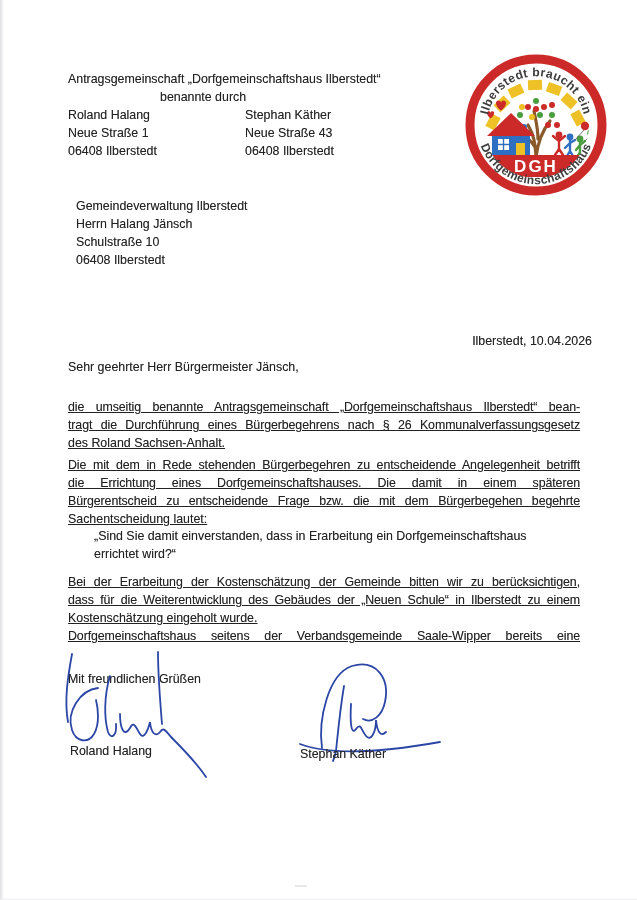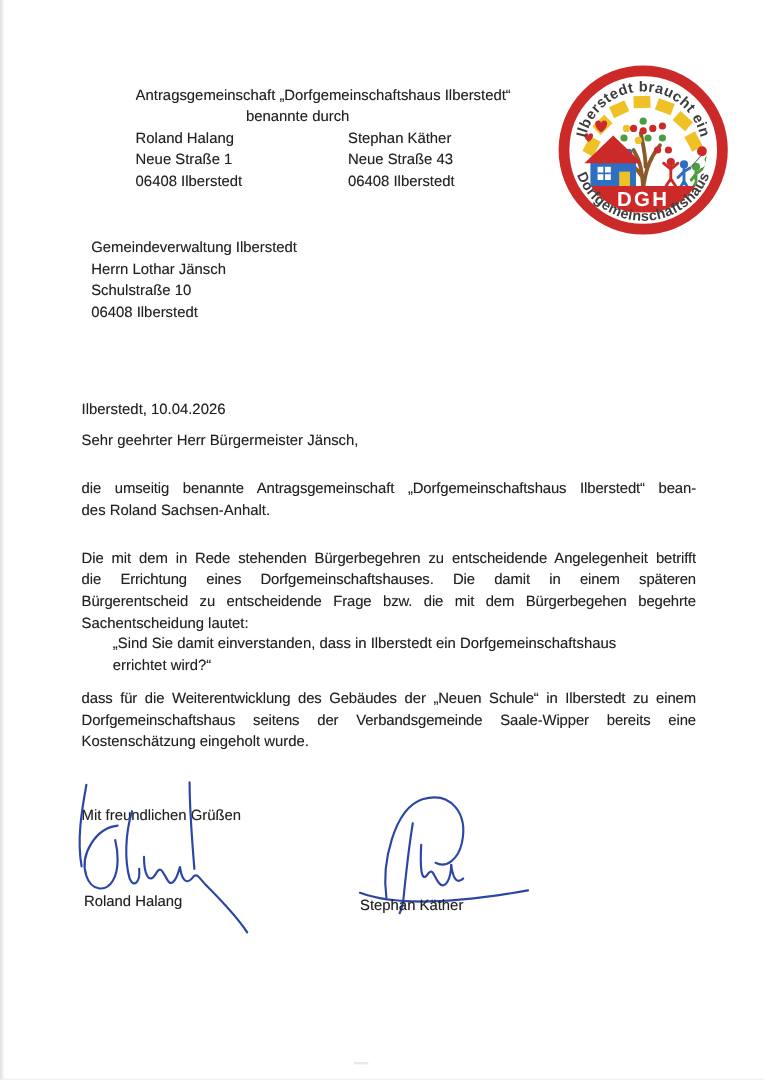--- a/index.html
+++ b/index.html
@@ -21,31 +21,31 @@
     position:absolute;left:0;bottom:0;width:100%;height:2px;
     background:linear-gradient(to top,#ededef,rgba(255,255,255,0));
   }
   .fold-mark{
     position:absolute;left:295px;top:885px;width:12px;height:2px;
     background:#e9e9eb;
   }
   .abs{position:absolute;}
   .tline{height:18px;line-height:18px;overflow:hidden;}
   .just{text-align:justify;text-align-last:justify;letter-spacing:-0.1px;}
-  .para{width:512px;}
+  .para{width:512px;text-decoration:underline;}
   .soft{text-shadow:0 0 0.6px rgba(60,60,60,0.45);}
   
-  .sender{left:68px;top:70px;width:400px;margin-left:45px;}
+  .sender{left:68px;top:70px;width:400px;}
   .sender .indent{padding-left:92px;}
   .sender-cols{display:flex;}
   .sender-col{width:177px;}
   .sender-col:last-child{width:auto;}
   
   .recipient{left:76px;top:197px;}
-  .dateline{left:68px;top:334px;width:524px;text-align:left;}
+  .dateline{left:68px;top:334px;width:524px;text-align:right;}
   .salutation{left:68px;top:360px;}
   .para1{left:68px;top:398px;}
   .para2{left:68px;top:456px;}
   .quote{left:94px;top:527px;width:480px;}
   .para3{left:68px;top:573px;}
   .closing{left:68px;top:644px;margin-top:28px;}
   .sig1{left:54px;top:650px;}
   .sig2{left:288px;top:656px;}
   .sig-name-1{left:70px;top:744px;}
   .sig-name-2{left:300px;top:747px;}
@@ -167,47 +167,49 @@
         <textPath href="#arc-top" startOffset="50%">Ilberstedt braucht ein</textPath>
       </text>
       <text font-size="12" font-weight="bold" letter-spacing="0.3" text-anchor="middle" font-family="Liberation Sans, DejaVu Sans, sans-serif" fill="#3d3d3d">
         <textPath href="#arc-bottom" startOffset="50%">Dorfgemeinschaftshaus</textPath>
       </text>
     </svg>
   </div>
 
   <div class="abs recipient soft">
       <div class="tline">Gemeindeverwaltung Ilberstedt</div>
-      <div class="tline">Herrn Lothar Jänsch</div>
+      <div class="tline">Herrn Halang Jänsch</div>
       <div class="tline">Schulstraße 10</div>
       <div class="tline">06408 Ilberstedt</div>
     </div>
 
   <div class="abs dateline soft">Ilberstedt, 10.04.2026</div>
 
   <div class="abs salutation soft">Sehr geehrter Herr Bürgermeister Jänsch,</div>
 
   <div class="abs para para1 soft">
       <div class="tline just">die umseitig benannte Antragsgemeinschaft „Dorfgemeinschaftshaus Ilberstedt“ bean-</div>
+      <div class="tline just">tragt die Durchführung eines Bürgerbegehrens nach § 26 Kommunalverfassungsgesetz</div>
       <div class="tline">des Roland Sachsen-Anhalt.</div>
     </div>
   <div class="abs para para2 soft">
       <div class="tline just">Die mit dem in Rede stehenden Bürgerbegehren zu entscheidende Angelegenheit betrifft</div>
       <div class="tline just">die Errichtung eines Dorfgemeinschaftshauses. Die damit in einem späteren</div>
       <div class="tline just">Bürgerentscheid zu entscheidende Frage bzw. die mit dem Bürgerbegehen begehrte</div>
       <div class="tline">Sachentscheidung lautet:</div>
     </div>
   <div class="abs quote soft">
-      <div class="tline">„Sind Sie damit einverstanden, dass in Ilberstedt ein Dorfgemeinschaftshaus</div>
+      <div class="tline">„Sind Sie damit einverstanden, dass in Erarbeitung ein Dorfgemeinschaftshaus</div>
       <div class="tline">errichtet wird?“</div>
     </div>
   <div class="abs para para3 soft">
+      <div class="tline just">Bei der Erarbeitung der Kostenschätzung der Gemeinde bitten wir zu berücksichtigen,</div>
       <div class="tline just">dass für die Weiterentwicklung des Gebäudes der „Neuen Schule“ in Ilberstedt zu einem</div>
+      <div class="tline">Kostenschätzung eingeholt wurde.</div>
       <div class="tline just">Dorfgemeinschaftshaus seitens der Verbandsgemeinde Saale-Wipper bereits eine</div>
-      <div class="tline">Kostenschätzung eingeholt wurde.</div>
     </div>
 
   <div class="abs closing soft">Mit freundlichen Grüßen</div>
 
   <div class="abs sig1">
     <svg width="170" height="130" viewBox="0 0 170 130">
       <g fill="none" stroke-width="1.8" stroke-linecap="round" stroke="#2c46a6">
         <path d="M18,4 C14,26 10,50 14,72"></path>
         <path d="M44,38 C26,40 12,62 18,80 C22,92 34,94 40,84 C46,74 44,58 42,50"></path>
         <path d="M56,26 C50,46 50,68 54,82 C57,90 63,86 62,74"></path>

